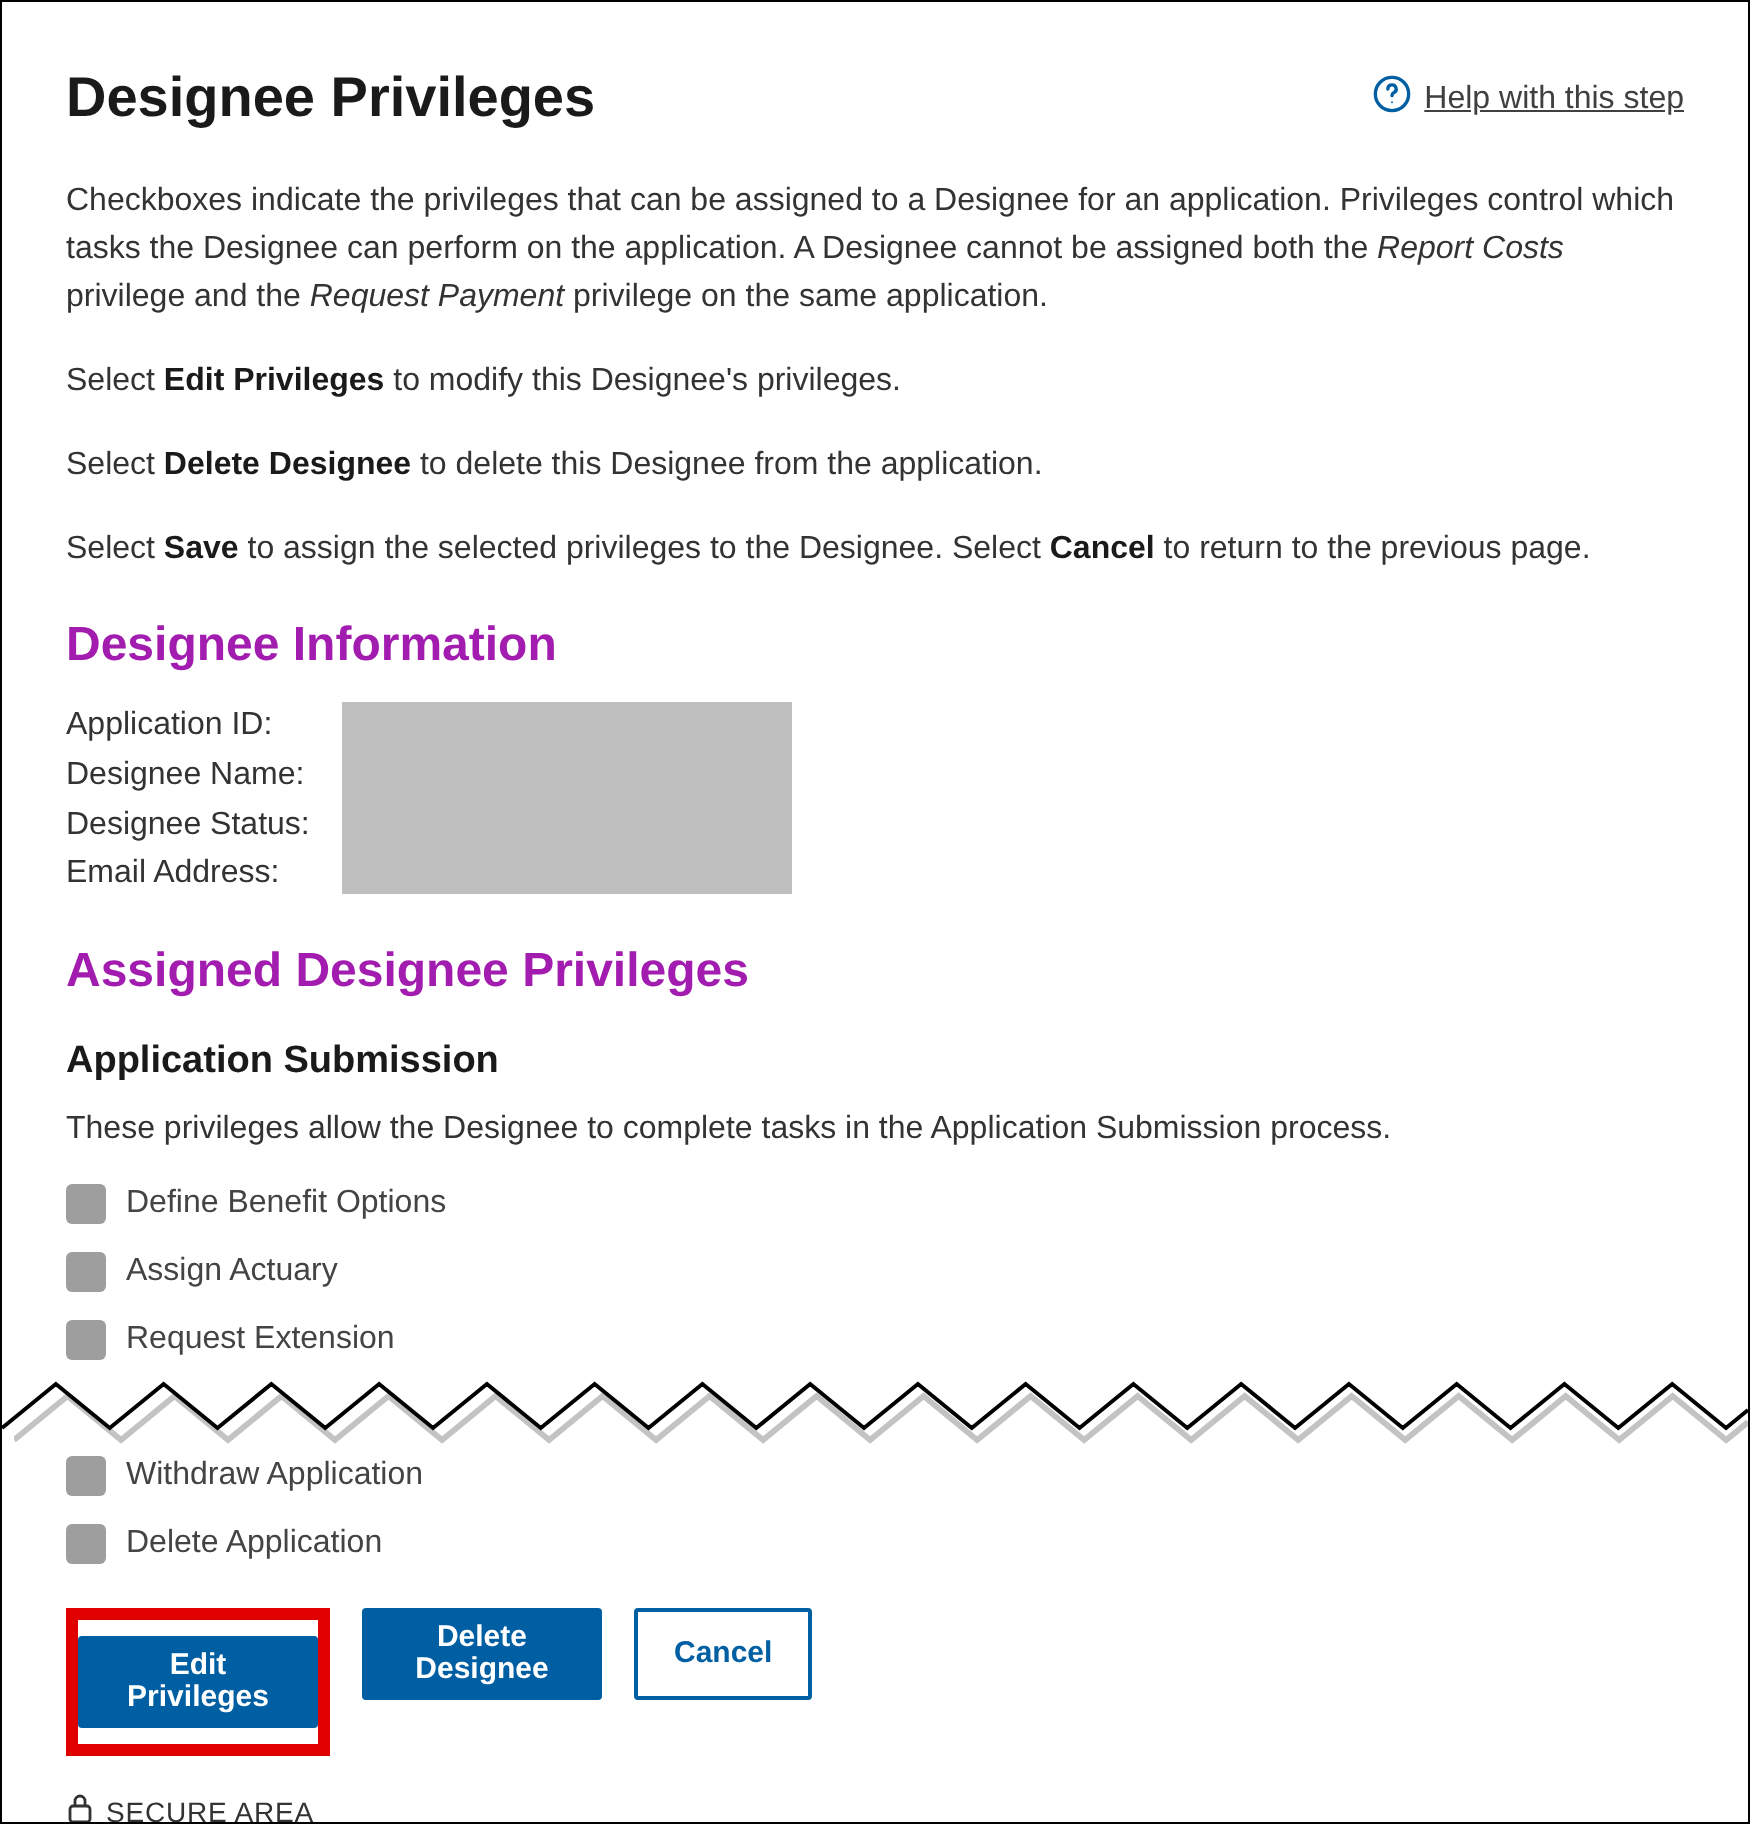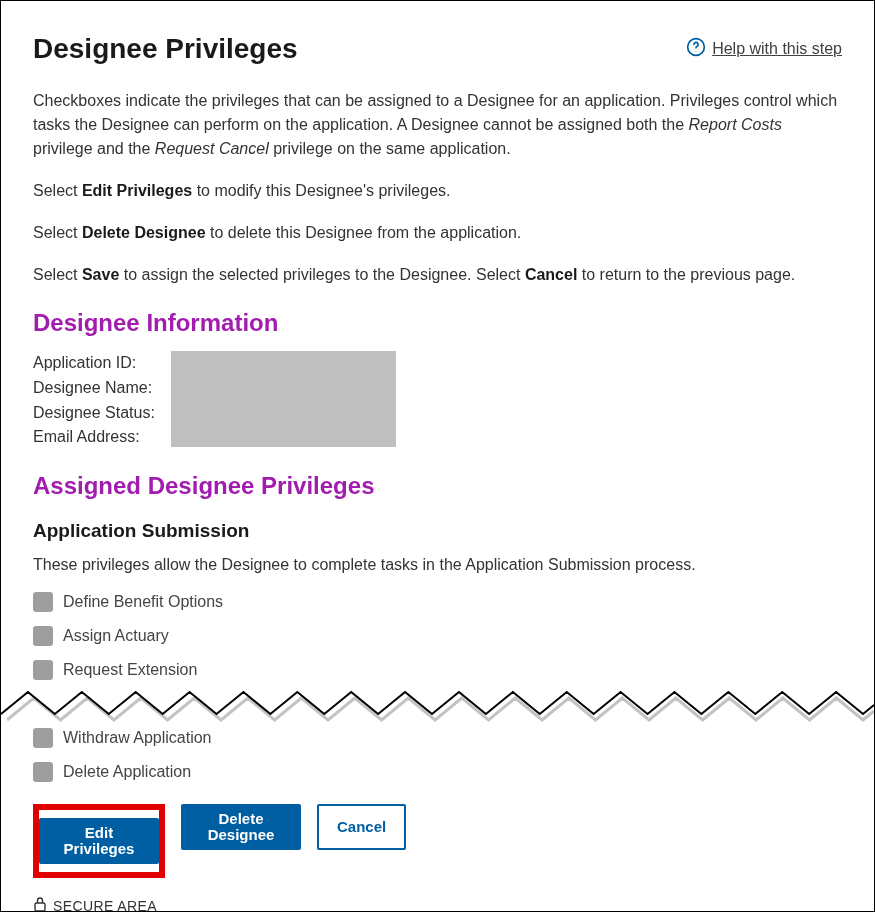--- a/index.html
+++ b/index.html
@@ -177,21 +177,21 @@
           <path d="M9.5 9a2.5 2.5 0 1 1 3.5 2.3c-.8.4-1 .9-1 1.7" stroke-linecap="round"></path>
           <circle cx="12" cy="17" r="0.6" fill="#005ea2" stroke="none"></circle>
         </svg>
       </span>
       <span>Help with this step</span>
     </a>
   </div>
 
   <div class="intro">
     <p>
-      <span>Checkboxes indicate the privileges that can be assigned to a Designee for an application. Privileges control which tasks the Designee can perform on the application. A Designee cannot be assigned both the </span><em>Report Costs</em><span> privilege and the </span><em>Request Cancel</em><span> privilege on the same application.</span>
+      <span>Checkboxes indicate the privileges that can be assigned to a Designee for an application. Privileges control which tasks the Designee can perform on the application. A Designee cannot be assigned both the </span><em>Report Costs</em><span> privilege and the </span><em>Request Payment</em><span> privilege on the same application.</span>
     </p>
     <p>
       <span>Select </span><b>Edit Privileges</b><span> to modify this Designee's privileges.</span>
     </p>
     <p>
       <span>Select </span><b>Delete Designee</b><span> to delete this Designee from the application.</span>
     </p>
     <p>
       <span>Select </span><b>Save</b><span> to assign the selected privileges to the Designee. Select </span><b>Cancel</b><span> to return to the previous page.</span>
     </p>

